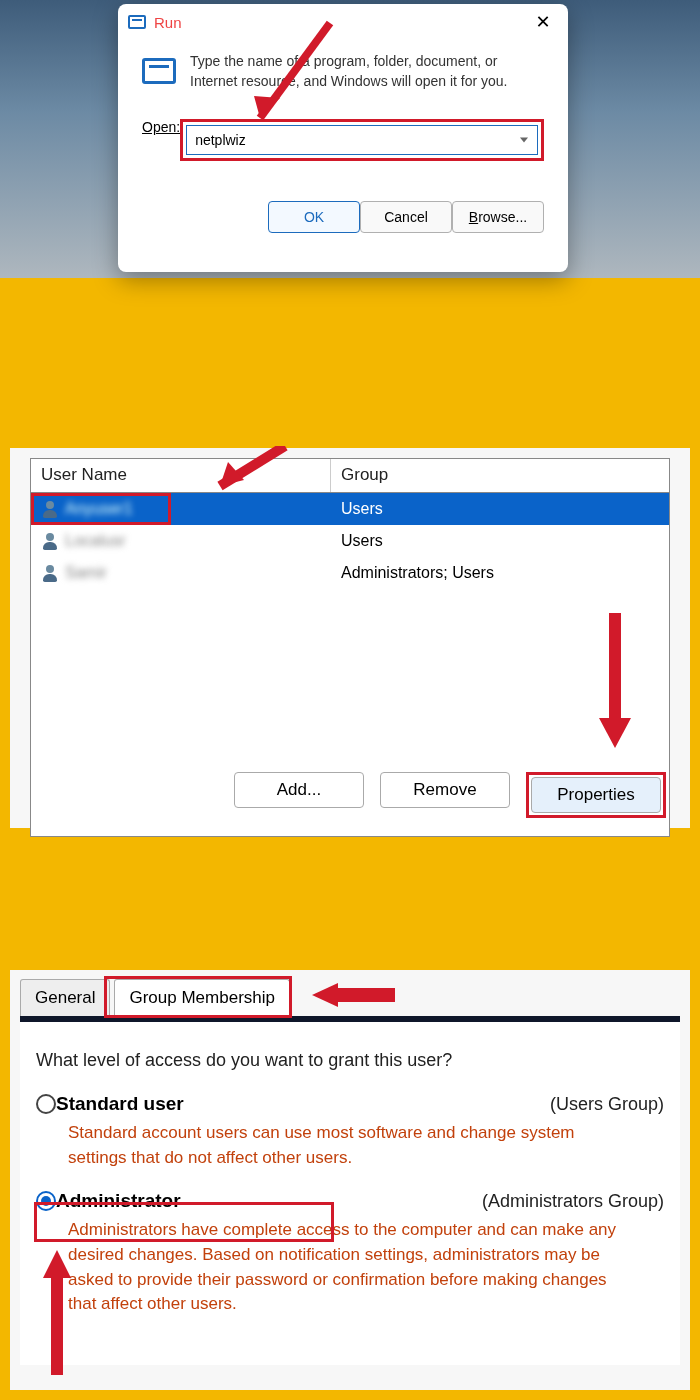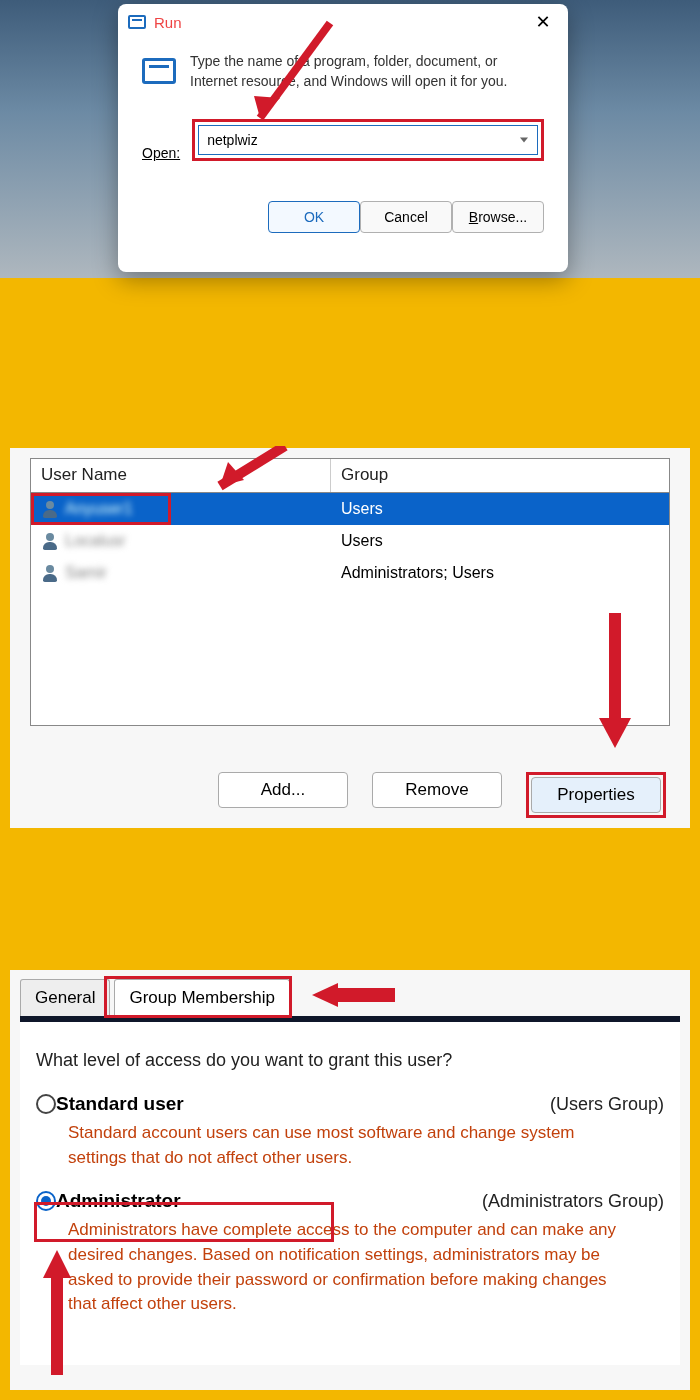--- a/index.html
+++ b/index.html
@@ -25,21 +25,21 @@
   .run-titlebar .close {
     margin-left: auto; font-size: 18px; width: 30px; text-align: center; cursor: pointer;
   }
   .run-body { padding: 6px 24px; }
   .run-msgrow { display: flex; gap: 14px; align-items: flex-start; margin-top: 6px; }
   .run-bigicon {
     width: 34px; height: 26px; border: 3px solid #1c6bbd; border-radius: 3px; position: relative; flex: 0 0 34px; margin-top: 6px;
   }
   .run-bigicon::before { content: ""; position: absolute; top: 4px; left: 4px; right: 4px; height: 3px; background: #1c6bbd; }
   .run-msg { font-size: 14px; color: #333; line-height: 1.4; }
-  .run-openrow { display: flex; align-items: flex-end; gap: 12px; margin-top: 28px; }
+  .run-openrow { display: flex; align-items: flex-start; margin-top: 28px; }
   .run-label { font-size: 14px; }
   .run-input-wrap {
     flex: 1; border: 3px solid #d11a2a; padding: 3px;
   }
   .run-input {
     width: 100%; height: 30px; border: 1px solid #1c6bbd; padding: 0 8px;
     font-size: 14px; outline: none; position: relative;
   }
   .run-combo { position: relative; border-radius: 10px; }
   .run-combo::after {
@@ -56,41 +56,41 @@
   .underline-first::first-letter { text-decoration: underline; }
 
   .arrow { position: absolute; pointer-events: none; }
 
   
   .sec2 {
     position: absolute; top: 448px; left: 10px; width: 680px; height: 380px;
     background: #f7f7f7;
   }
   .tbl {
-    position: absolute; top: 10px; left: 20px; right: 20px; height: 268px;
+    position: absolute; top: 10px; left: 20px; right: 20px; height: 379px;
     border: 1px solid #888; background: #fff;
   }
   .tbl-hdr { display: flex; height: 34px; border-bottom: 1px solid #888; }
   .tbl-hdr > div { padding: 6px 10px; font-size: 17px; color: #222; }
   .col-user { width: 300px; border-right: 1px solid #ccc; }
   .col-group { flex: 1; }
   .tbl-row { display: flex; height: 32px; align-items: center; }
   .tbl-row > div { padding: 4px 10px; font-size: 16px; }
   .tbl-row .col-user { display: flex; align-items: center; gap: 6px; border-right: none; }
   .tbl-row.selected { background: #0a63c9; color: #fff; }
   .user-icon {
     width: 18px; height: 18px; display: inline-block; position: relative; flex: 0 0 18px;
   }
   .user-icon::before { content: ""; position: absolute; top: 1px; left: 5px; width: 8px; height: 8px; border-radius: 50%; background: #6a8aa0; }
   .user-icon::after { content: ""; position: absolute; bottom: 0; left: 2px; width: 14px; height: 8px; border-radius: 7px 7px 2px 2px; background: #4a6a88; }
   .blur { filter: blur(3px); color: #888; user-select: none; }
   .tbl-row.selected .blur { color: #dff; }
   .row-highlight { position: absolute; border: 3px solid #d11a2a; pointer-events: none; }
 
-  .tbl-btns { position: absolute; bottom: 10px; right: 24px; display: flex; gap: 24px; }
+  .tbl-btns { position: absolute; bottom: 10px; right: 24px; display: flex; gap: 16px; }
   .tbl-btn { width: 130px; height: 36px; border: 1px solid #aaa; border-radius: 4px; background: #fff; font-size: 17px; cursor: pointer; }
   .prop-wrap { border: 3px solid #d11a2a; padding: 2px; }
 
   
   .sec3 {
     position: absolute; top: 970px; left: 10px; width: 680px; height: 420px;
     background: #f7f7f7;
   }
   .tabs { display: flex; align-items: flex-end; height: 46px; padding: 6px 24px 0 10px; }
   .tab {

